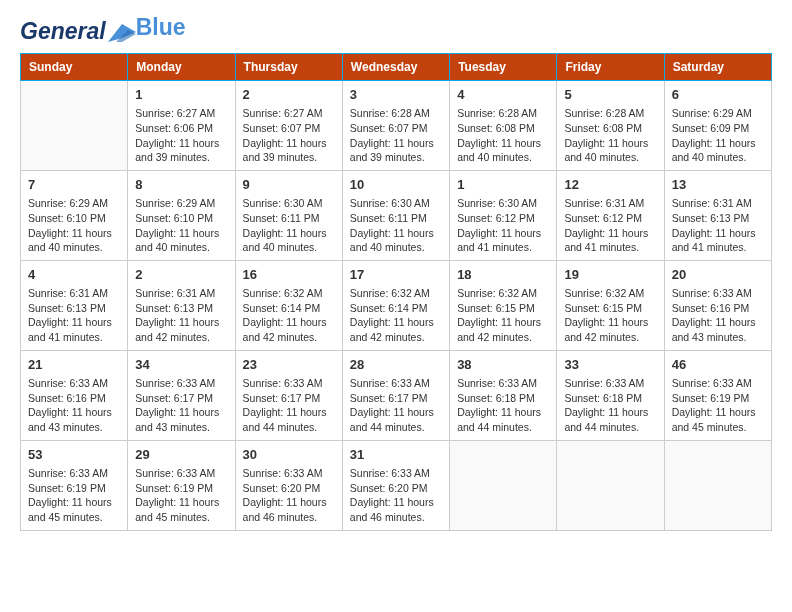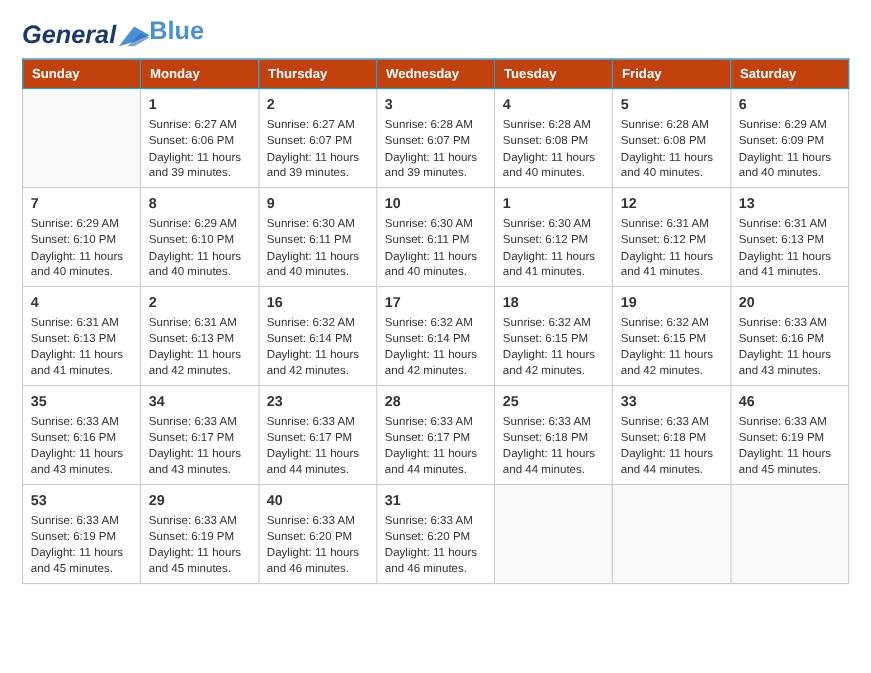--- a/index.html
+++ b/index.html
@@ -247,21 +247,21 @@
         <td>
           <span class="day-num">20</span>
           <div class="day-info" style="white-space: pre-line;">Sunrise: 6:33 AM
 Sunset: 6:16 PM
 Daylight: 11 hours
 and 43 minutes.</div>
         </td>
       </tr>
       <tr>
         <td>
-          <span class="day-num">35</span>
+          <span class="day-num">21</span>
           <div class="day-info" style="white-space: pre-line;">Sunrise: 6:33 AM
 Sunset: 6:16 PM
 Daylight: 11 hours
 and 43 minutes.</div>
         </td>
         <td>
           <span class="day-num">34</span>
           <div class="day-info" style="white-space: pre-line;">Sunrise: 6:33 AM
 Sunset: 6:17 PM
 Daylight: 11 hours
@@ -275,21 +275,21 @@
 and 44 minutes.</div>
         </td>
         <td>
           <span class="day-num">28</span>
           <div class="day-info" style="white-space: pre-line;">Sunrise: 6:33 AM
 Sunset: 6:17 PM
 Daylight: 11 hours
 and 44 minutes.</div>
         </td>
         <td>
-          <span class="day-num">25</span>
+          <span class="day-num">38</span>
           <div class="day-info" style="white-space: pre-line;">Sunrise: 6:33 AM
 Sunset: 6:18 PM
 Daylight: 11 hours
 and 44 minutes.</div>
         </td>
         <td>
           <span class="day-num">33</span>
           <div class="day-info" style="white-space: pre-line;">Sunrise: 6:33 AM
 Sunset: 6:18 PM
 Daylight: 11 hours
@@ -312,21 +312,21 @@
 and 45 minutes.</div>
         </td>
         <td>
           <span class="day-num">29</span>
           <div class="day-info" style="white-space: pre-line;">Sunrise: 6:33 AM
 Sunset: 6:19 PM
 Daylight: 11 hours
 and 45 minutes.</div>
         </td>
         <td>
-          <span class="day-num">40</span>
+          <span class="day-num">30</span>
           <div class="day-info" style="white-space: pre-line;">Sunrise: 6:33 AM
 Sunset: 6:20 PM
 Daylight: 11 hours
 and 46 minutes.</div>
         </td>
         <td>
           <span class="day-num">31</span>
           <div class="day-info" style="white-space: pre-line;">Sunrise: 6:33 AM
 Sunset: 6:20 PM
 Daylight: 11 hours

